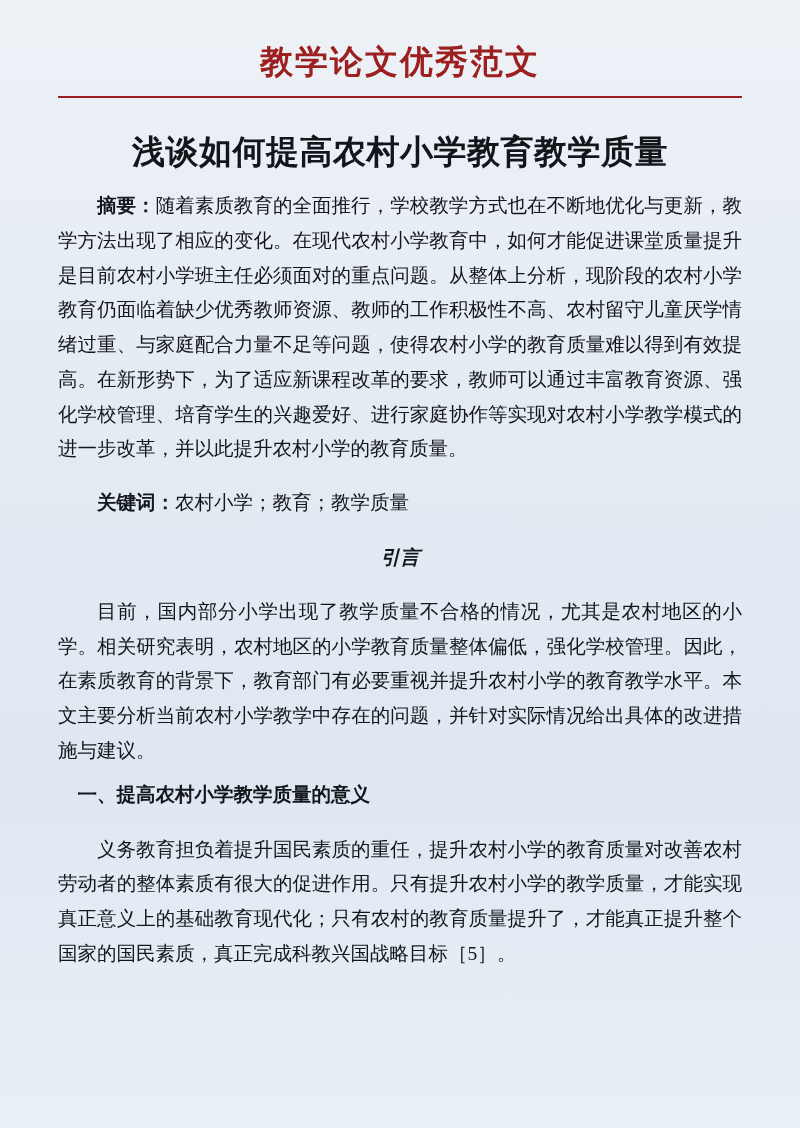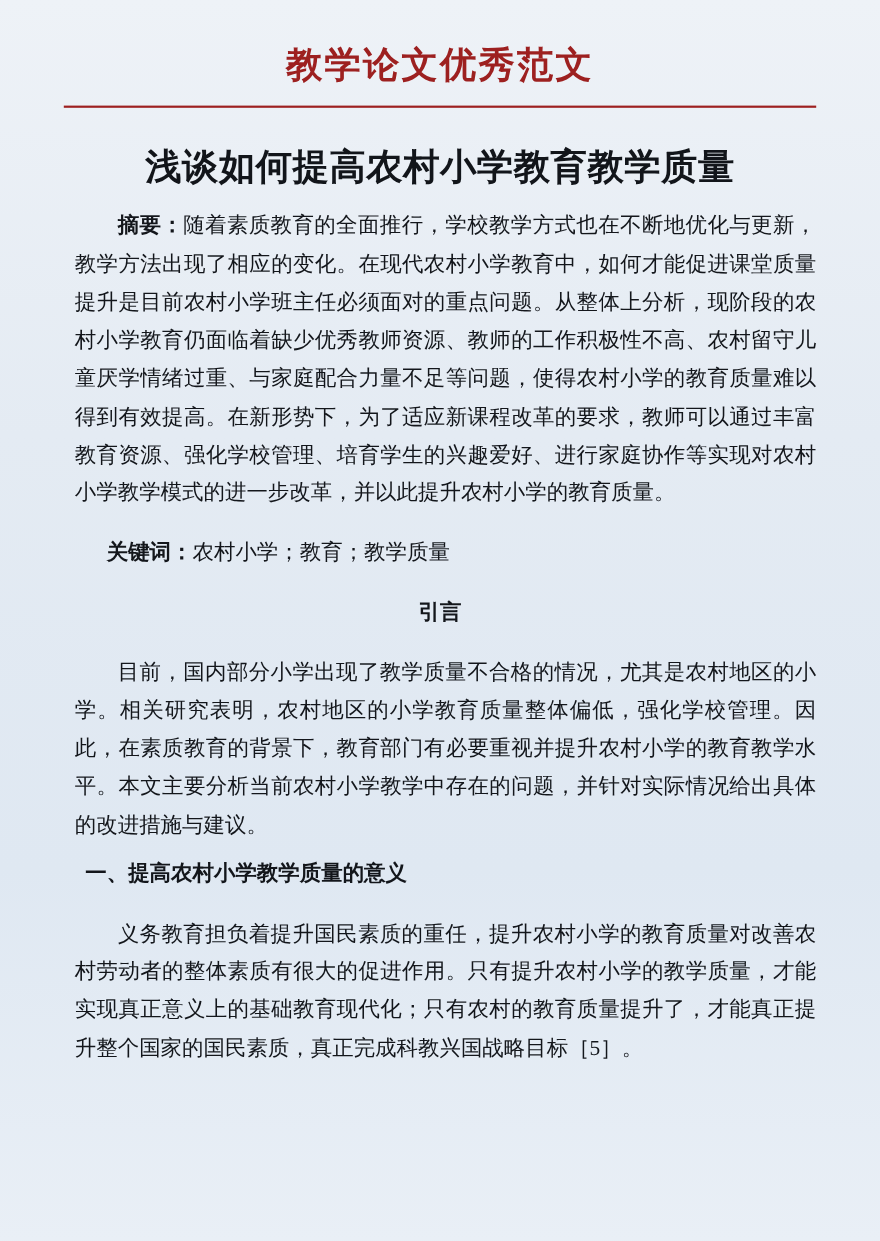--- a/index.html
+++ b/index.html
@@ -19,21 +19,21 @@
     height: 1128px;
     box-sizing: border-box;
     background: linear-gradient(180deg, #eef2f7 0%, #e4ebf3 35%, #dfe8f2 70%, #e9eff6 100%);
     padding: 0 58px;
   }
   .masthead {
     padding-top: 44px;
     text-align: center;
   }
   .masthead-title {
-    font-family: Liberation Mono, monospace;
+    font-family: Liberation Sans, sans-serif;
     font-weight: bold;
     font-size: 33px;
     letter-spacing: 2px;
     color: #9d2020;
     line-height: 1.1;
   }
   .masthead-rule {
     margin-top: 16px;
     border-top: 2px solid #9d2020;
     height: 0;
@@ -50,33 +50,34 @@
   .body-block {
     margin-top: 14px;
     font-size: 19.5px;
     line-height: 1.78;
     color: #13161b;
     text-align: justify;
     text-justify: inter-ideograph;
   }
   .para {
     text-indent: 2em;
-    margin: 0 0 2px 10px;
+    margin: 0 0 2px 0;
   }
   .lead {
     font-weight: bold;
   }
   .keywords {
     text-indent: 2em;
   }
   .section-center {
     margin-top: 10px;
     text-align: center;
     text-indent: 0;
     font-weight: bold;
+    font-style: italic;
   }
   .section-head {
     margin-top: 10px;
     text-indent: 1em;
     font-weight: bold;
   }
 </style>
 </head>
 <body>
 

